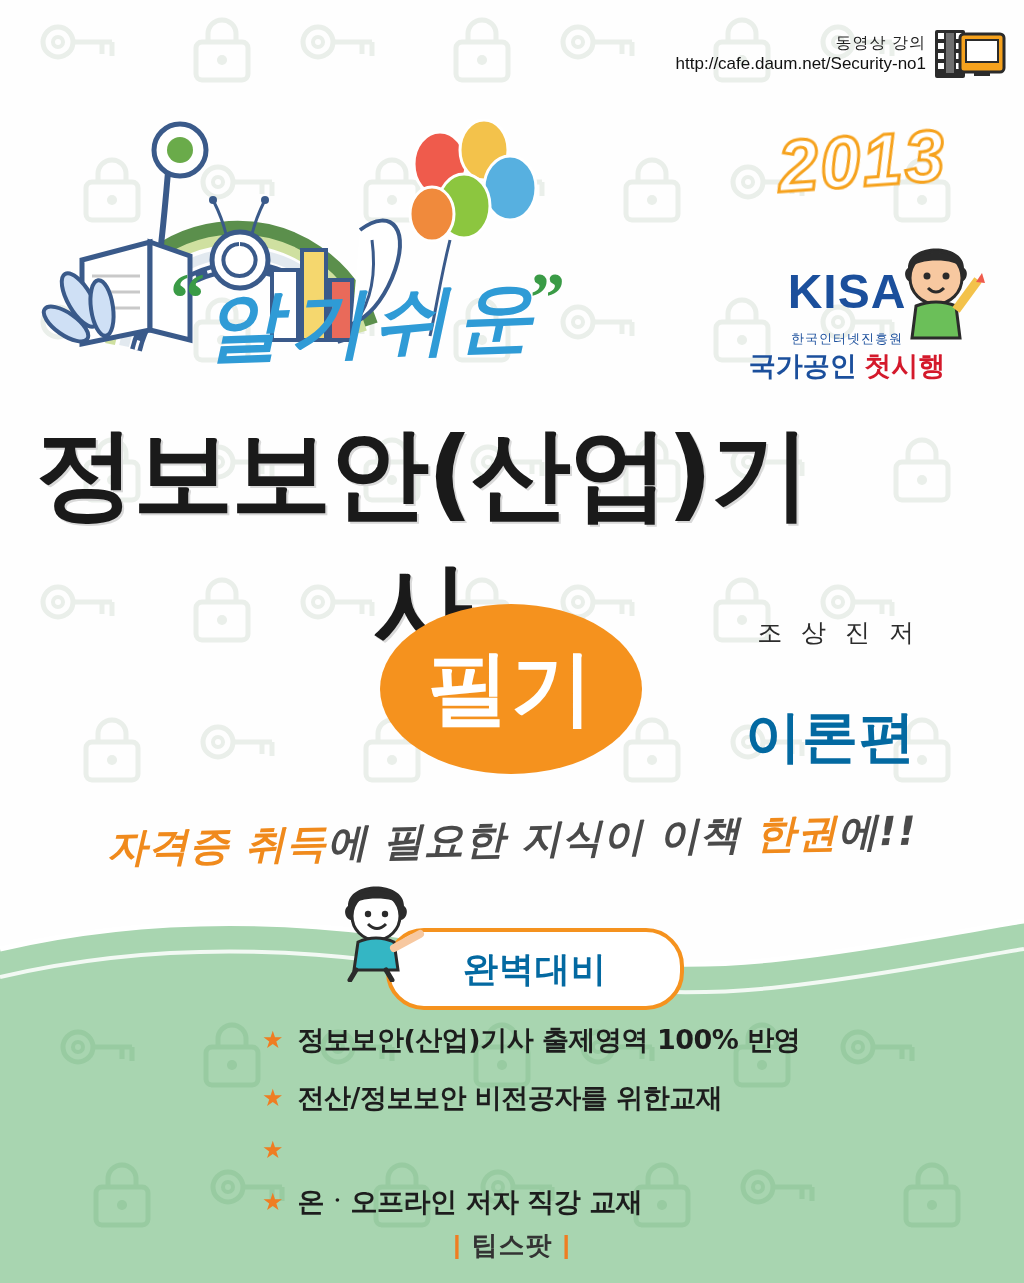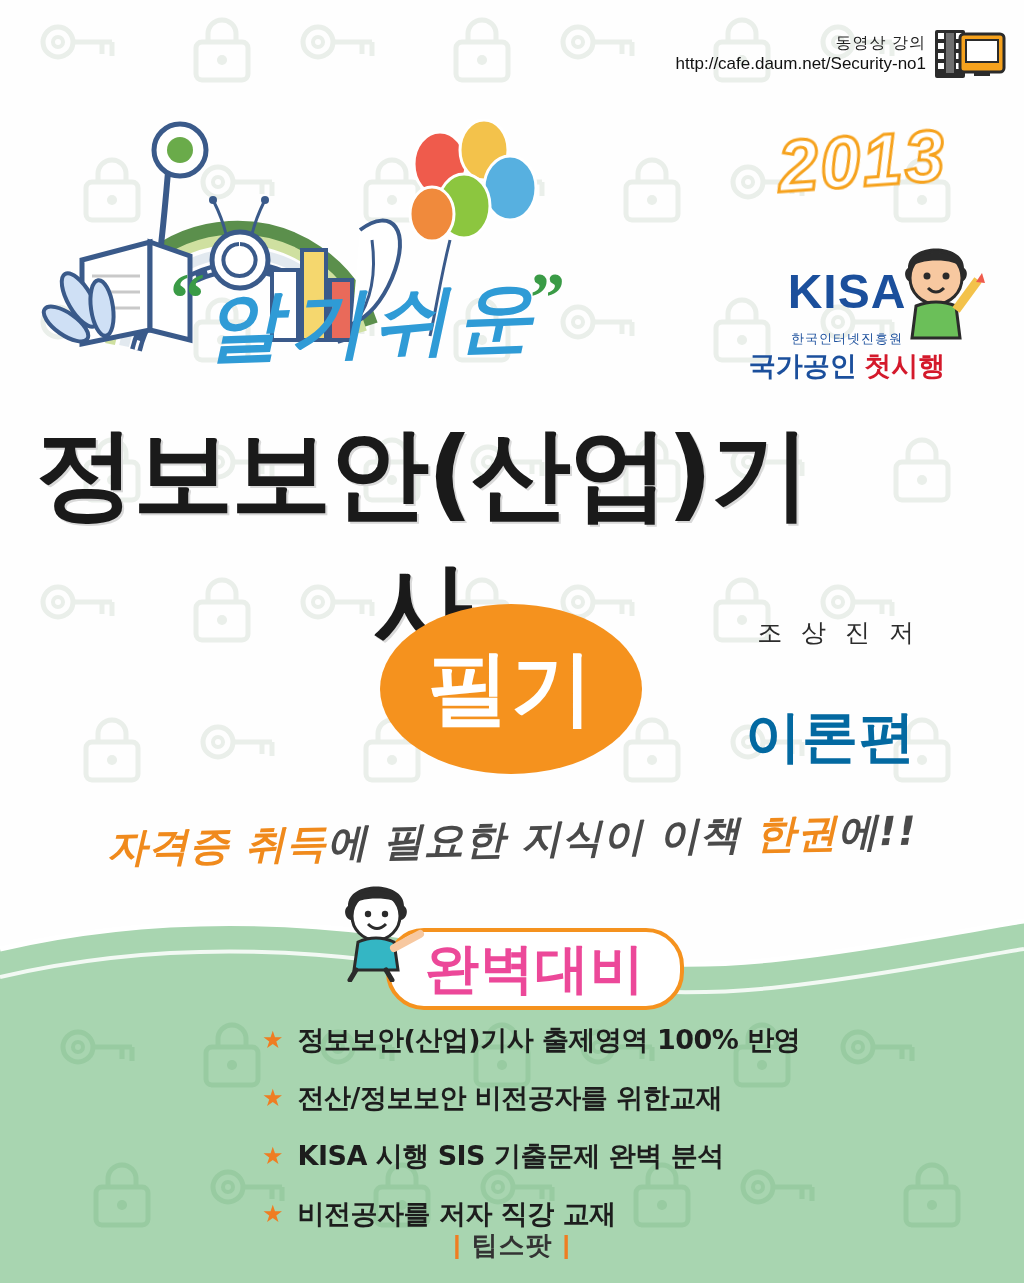--- a/index.html
+++ b/index.html
@@ -243,23 +243,23 @@
     width: 290px;
     height: 74px;
     border: 4px solid #f5921e;
     border-radius: 38px;
     background: #ffffff;
     display: flex;
     align-items: center;
     justify-content: center;
   }
   .badge-text {
-    font-size: 54px;
-    font-weight: bold;
-    color: #ec4899;
+    font-size: 35px;
+    font-weight: bold;
+    color: #0369a1;
     letter-spacing: 1px;
     font-family: "DejaVu Sans", sans-serif;
   }
   .badge-character {
     position: absolute;
     left: 326px;
     top: 872px;
     z-index: 9;
     width: 110px;
     height: 110px;
@@ -575,25 +575,24 @@
     <div class="bullet-row">
       <span class="star">★</span>
       <span class="bullet-text">정보보안(산업)기사 출제영역 100% 반영</span>
     </div>
     <div class="bullet-row">
       <span class="star">★</span>
       <span class="bullet-text">전산/정보보안 비전공자를 위한교재</span>
     </div>
     <div class="bullet-row">
       <span class="star">★</span>
-      <span class="bullet-text">KISA 시행 SIS 기출문제 완벽 분석</span>
     </div>
     <div class="bullet-row">
       <span class="star">★</span>
-      <span class="bullet-text">비전공자를 저자 직강 교재</span>
+      <span class="bullet-text">온ㆍ오프라인 저자 직강 교재</span>
     </div>
   </div>
 
   <div class="publisher">
     <span class="bar">|</span><span>팁스팟</span><span class="bar">|</span>
   </div>
 
 </div>
 
 </body></html>

